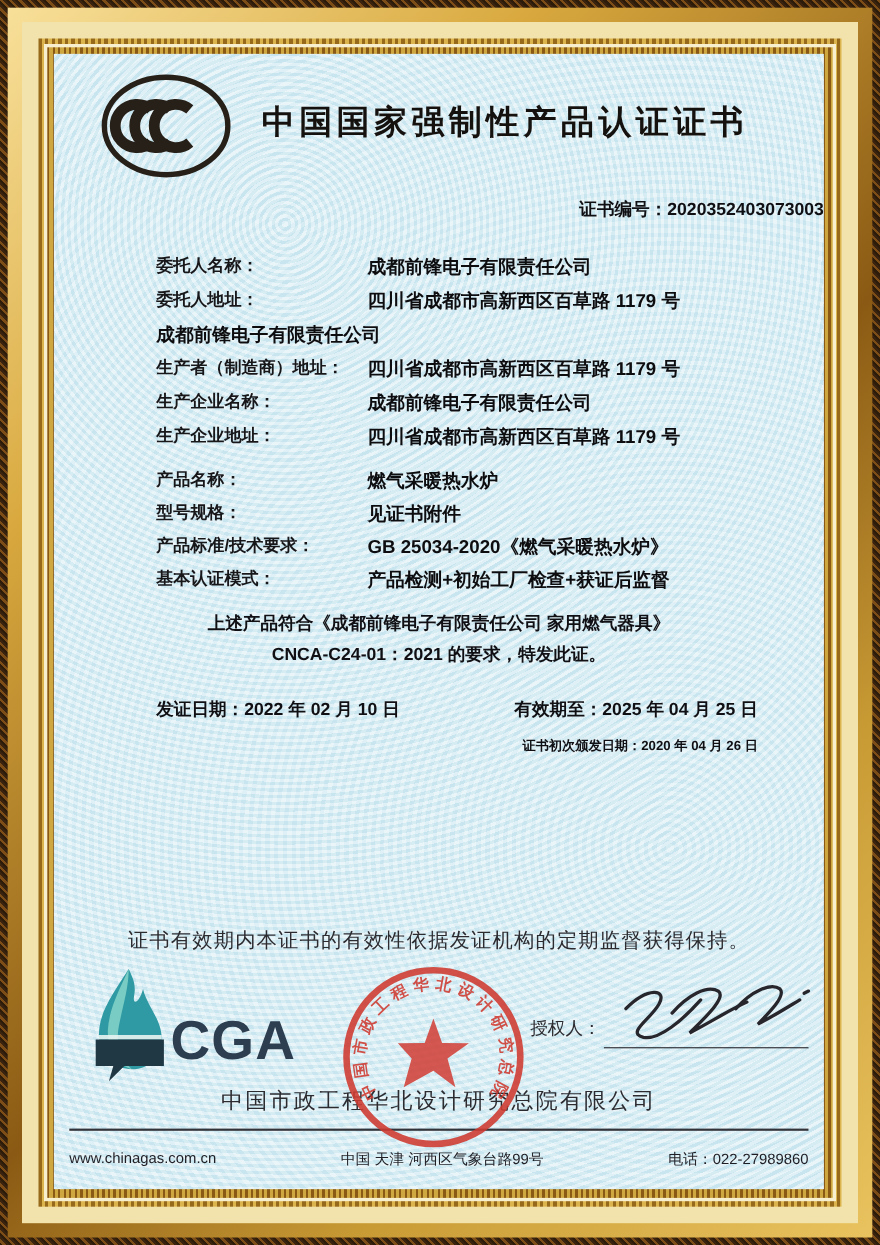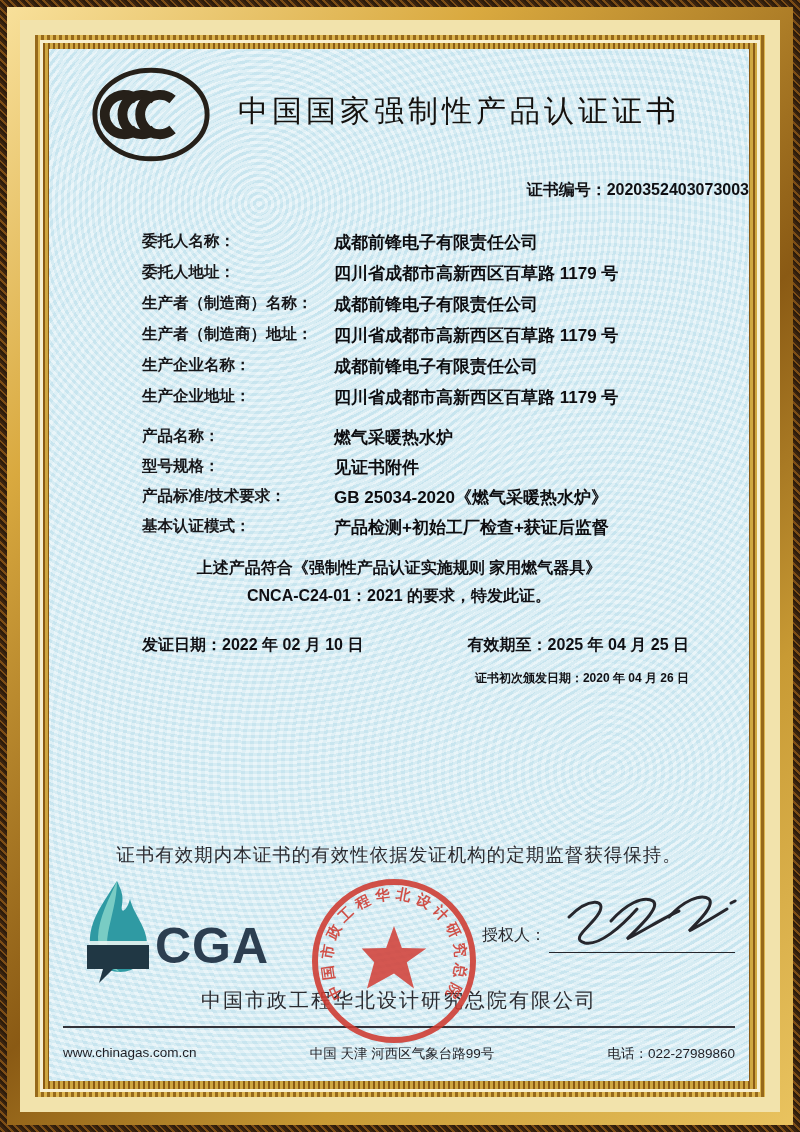--- a/index.html
+++ b/index.html
@@ -26,21 +26,21 @@
   .paper{position:relative;width:700px;height:1032px;overflow:hidden;
     background-color:#d9edf4;
     background-image:
       repeating-radial-gradient(circle at 30% 15%, rgba(255,255,255,.30) 0 3px, rgba(148,205,224,.14) 3px 6px),
       repeating-radial-gradient(circle at 80% 70%, rgba(255,255,255,.22) 0 4px, rgba(148,205,224,.12) 4px 8px);
     color:#1c1c1e;}
   .abs{position:absolute;}
   
   .ccc-logo{left:38px;top:14px;width:128px;height:104px;}
   .title{left:120px;right:0px;top:42px;text-align:center;
-    font-size:30px;font-weight:normal;letter-spacing:4px;color:#15110e;}
+    font-size:30px;font-weight:bold;letter-spacing:4px;color:#15110e;}
   .certno{left:0;right:0;top:131px;text-align:right;font-size:16px;font-weight:bold;color:#101014;}
   
   .fields{left:93px;right:30px;top:182px;}
   .fields2{left:93px;right:30px;top:377px;}
   .frow{display:flex;height:31px;}
   .fields2 .frow{height:30px;}
   .flabel{width:192px;flex:none;font-size:15.5px;font-weight:bold;color:#17171a;}
   .fvalue{font-size:17px;font-weight:bold;color:#0d0d10;}
   
   .statement{left:0;right:0;top:505px;text-align:center;font-size:16px;font-weight:bold;line-height:28px;color:#101014;}
@@ -88,21 +88,20 @@
         <div class="abs fields">
           <div class="frow">
             <span class="flabel">委托人名称：</span>
             <span class="fvalue">成都前锋电子有限责任公司</span>
           </div>
           <div class="frow">
             <span class="flabel">委托人地址：</span>
             <span class="fvalue">四川省成都市高新西区百草路 1179 号</span>
           </div>
           <div class="frow">
-            <span class="flabel">生产者（制造商）名称：</span>
             <span class="fvalue">成都前锋电子有限责任公司</span>
           </div>
           <div class="frow">
             <span class="flabel">生产者（制造商）地址：</span>
             <span class="fvalue">四川省成都市高新西区百草路 1179 号</span>
           </div>
           <div class="frow">
             <span class="flabel">生产企业名称：</span>
             <span class="fvalue">成都前锋电子有限责任公司</span>
           </div>
@@ -125,21 +124,21 @@
             <span class="flabel">产品标准/技术要求：</span>
             <span class="fvalue">GB 25034-2020《燃气采暖热水炉》</span>
           </div>
           <div class="frow">
             <span class="flabel">基本认证模式：</span>
             <span class="fvalue">产品检测+初始工厂检查+获证后监督</span>
           </div>
         </div>
 
         <div class="abs statement">
-          <div>上述产品符合《强制性产品认证实施规则 家用燃气器具》</div>
+          <div>上述产品符合《成都前锋电子有限责任公司 家用燃气器具》</div>
           <div>CNCA-C24-01：2021 的要求，特发此证。</div>
         </div>
 
         <div class="abs daterow">
           <span>发证日期：2022 年 02 月 10 日</span>
           <span>有效期至：2025 年 04 月 25 日</span>
         </div>
         <div class="abs date2">证书初次颁发日期：2020 年 04 月 26 日</div>
 
         <div class="abs monitor">证书有效期内本证书的有效性依据发证机构的定期监督获得保持。</div>

